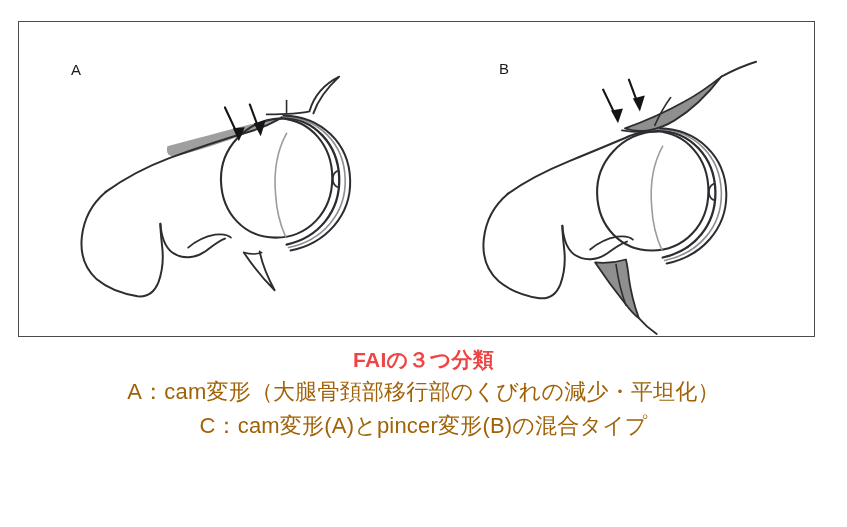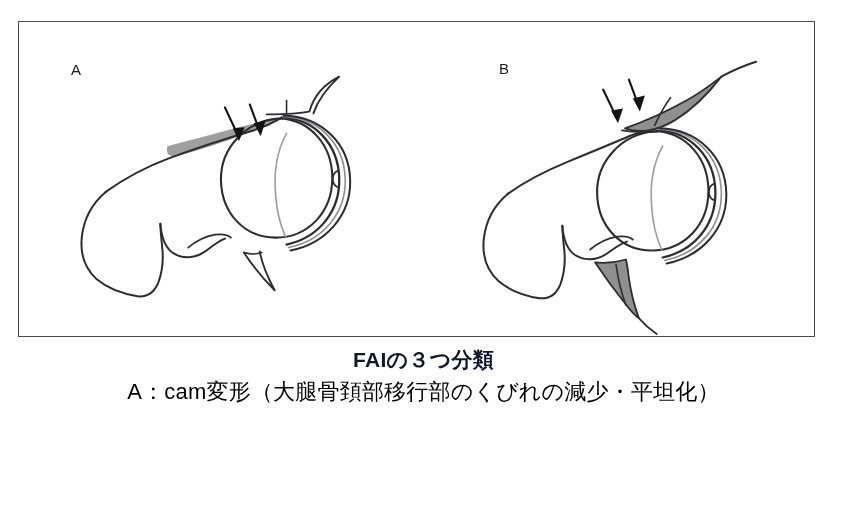--- a/index.html
+++ b/index.html
@@ -67,28 +67,28 @@
     left: 0;
     top: 345px;
     width: 847px;
     text-align: center;
     color: #58585c;
   }
   .caption-title {
     font-size: 21px;
     font-weight: bold;
     line-height: 30px;
-    color: #0f172a;
+    color: #ef4444;
     letter-spacing: 0.3px;
   }
   .caption-line {
     font-size: 22px;
     font-weight: 400;
     line-height: 34px;
-    color: #000000;
+    color: #a16207;
     letter-spacing: 0.2px;
     white-space: nowrap;
   }
 </style>
 </head>
 <body>
 
 <div id="figure-root">
 
   <div class="figure-frame">
@@ -195,15 +195,16 @@
             <path d="M223,90 L216,77 L228,74 Z" fill="#141417" stroke="none"></path>
           </g>
         </g>
       </svg>
     </div>
   </div>
 
   <div class="caption-block">
     <div class="caption-title">FAIの３つ分類</div>
     <div class="caption-line">A：cam変形（大腿骨頚部移行部のくびれの減少・平坦化）</div>
+    <div class="caption-line">C：cam変形(A)とpincer変形(B)の混合タイプ</div>
   </div>
 
 </div>
 
 </body></html>

